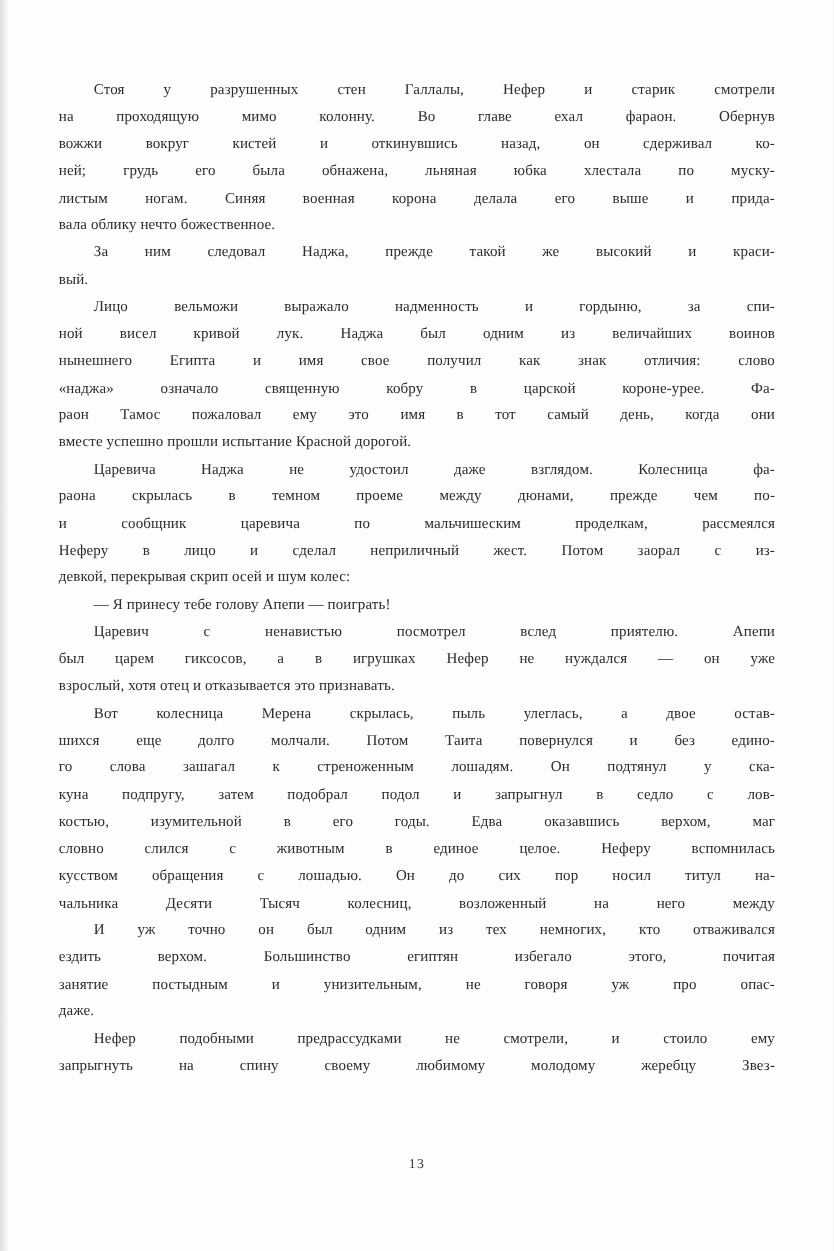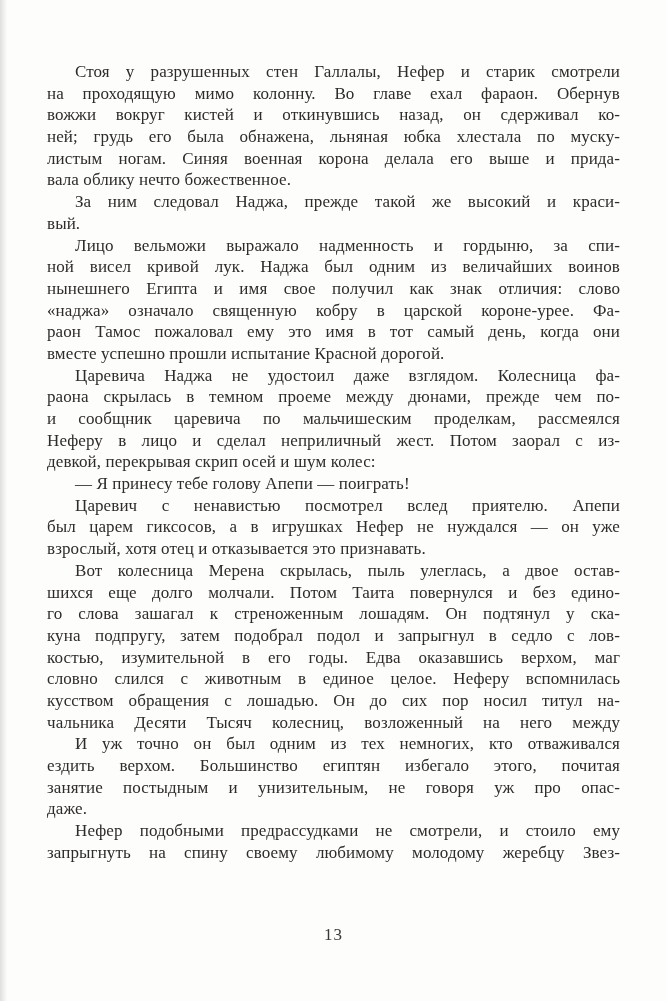--- a/index.html
+++ b/index.html
@@ -23,41 +23,41 @@
     left: 0; top: 0; bottom: 0;
     width: 7px;
     background: linear-gradient(to right, rgba(90,88,84,0.18), rgba(90,88,84,0.0));
     pointer-events: none;
   }
   .text-block {
     position: absolute;
     left: 47px;
     right: 47px;
     top: 61px;
-    font-size: 17px;
+    font-size: 12px;
     line-height: 21.7px;
     letter-spacing: 0.1px;
   }
   .para { margin: 0; padding: 0; }
   .line {
     text-align: justify;
     text-align-last: justify;
     white-space: normal;
     height: 21.7px;
     overflow: visible;
   }
   .line.last { text-align-last: left; }
   .line.indent { text-indent: 28px; }
   .folio {
     position: absolute;
     left: 0;
     right: 0;
     top: 925px;
     text-align: center;
-    font-size: 17px;
+    font-size: 11px;
     color: #3a3733;
     letter-spacing: 1px;
   }
 </style>
 </head>
 <body>
 
 <div class="page">
   <div class="text-block">
       <div class="para">

